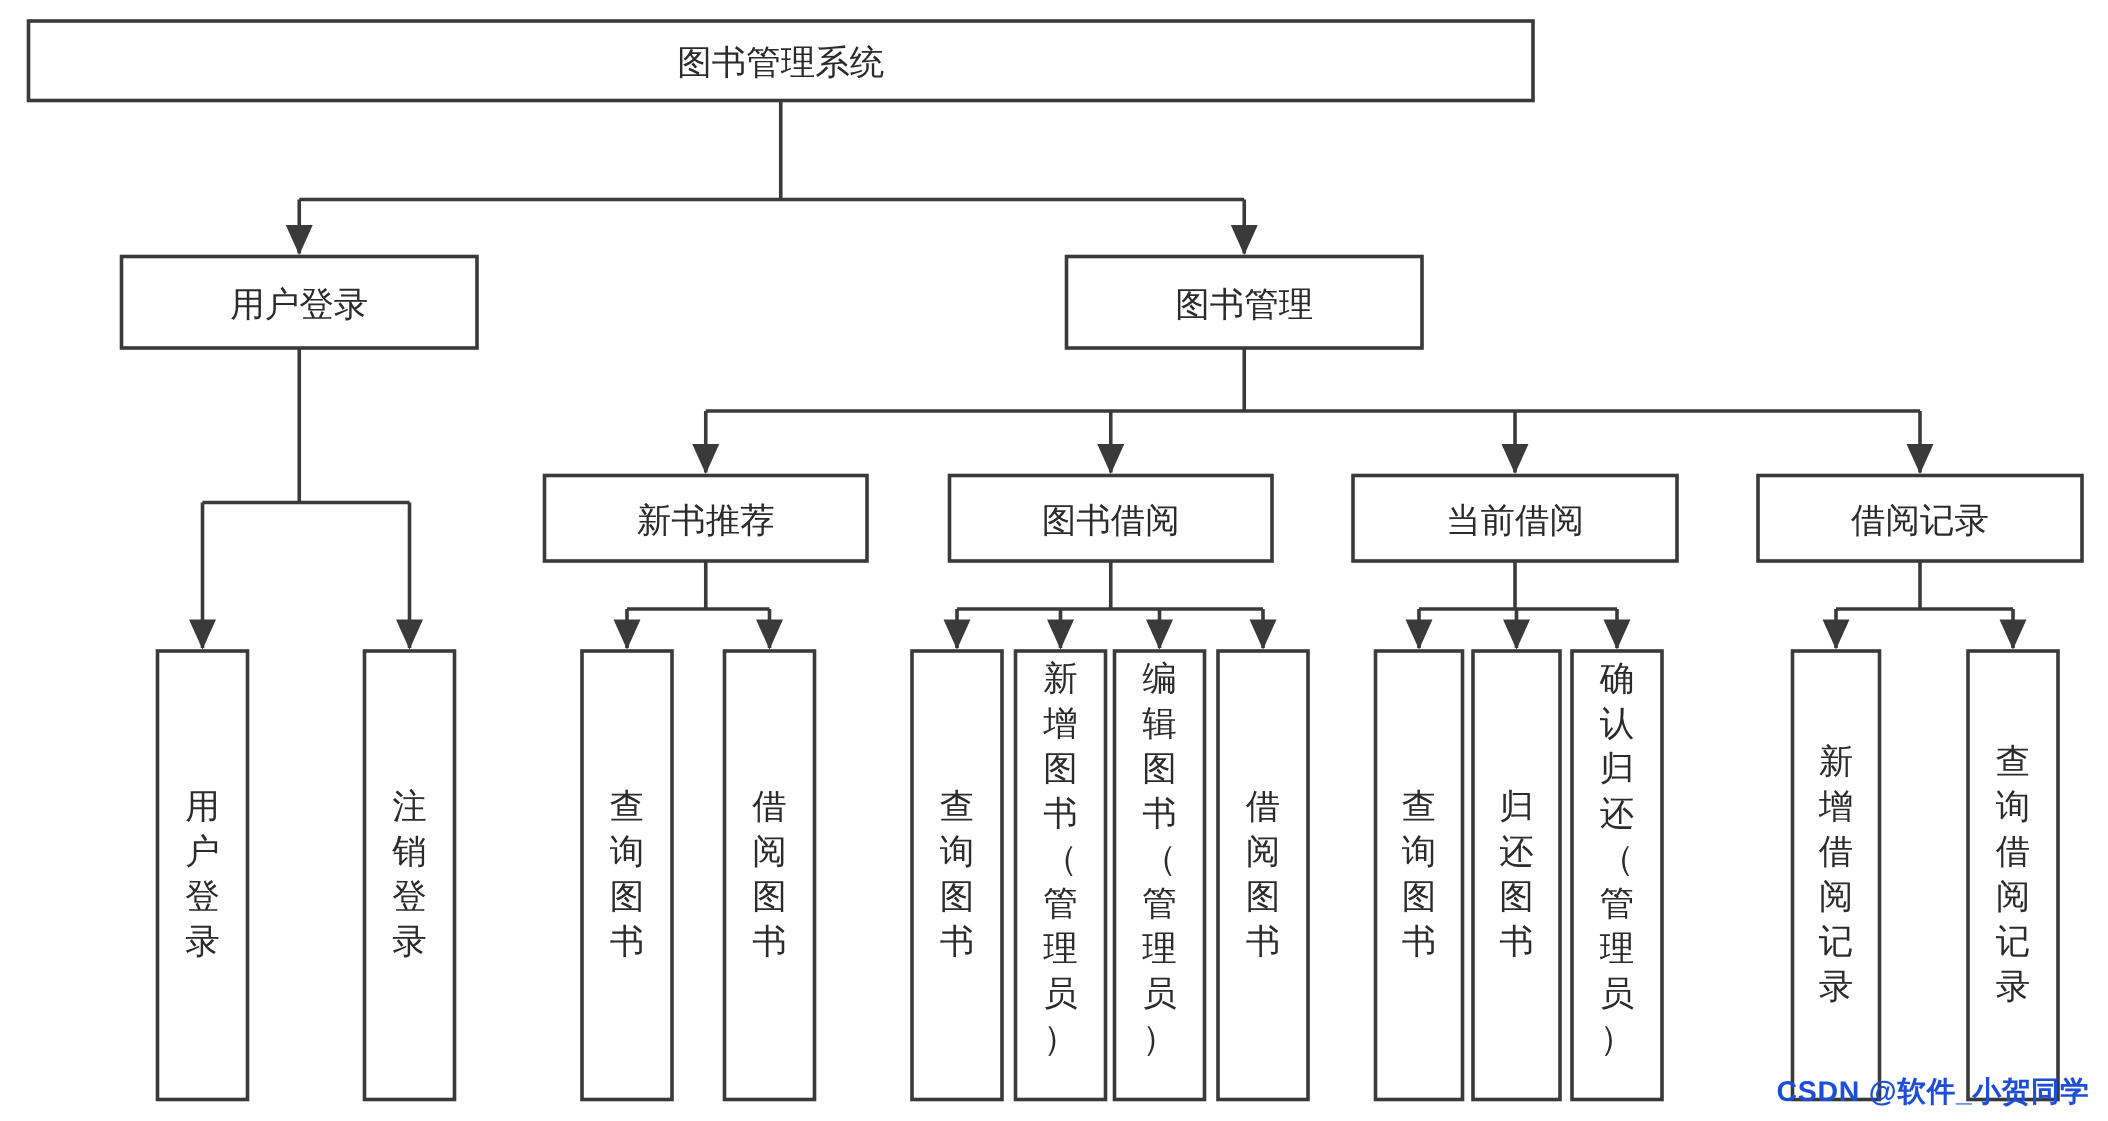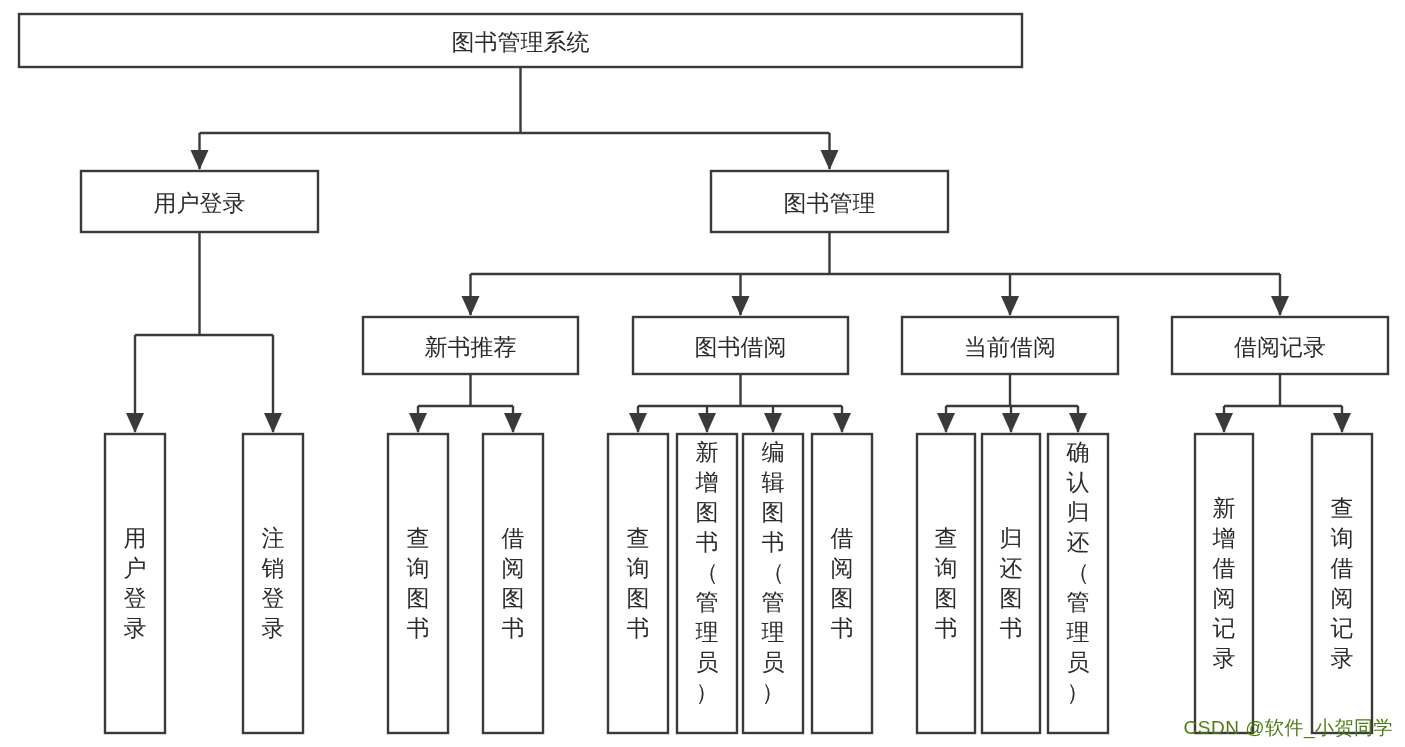--- a/index.html
+++ b/index.html
@@ -53,24 +53,25 @@
     font-size: 23px;
     fill: #2b2b2b;
     text-anchor: middle;
   }
   .watermark-text {
     position: absolute;
     right: 12px;
     bottom: 6px;
     font-family: "Liberation Sans", "DejaVu Sans", sans-serif;
     font-size: 19px;
-    color: #4d7c0f;
+    color: #1d4ed8;
     white-space: nowrap;
     letter-spacing: 0.5px;
     user-select: none;
+    font-weight: bold;
   }
 </style>
 </head>
 <body>
 
 <div id="diagram-root">
   <svg id="tree-svg" viewBox="0 0 1405 747">
     <g id="connectors-layer">
         <line x1="520.5" y1="67" x2="520.5" y2="133" class="connector"></line>
         <line x1="199.5" y1="133" x2="829.5" y2="133" class="connector"></line>

